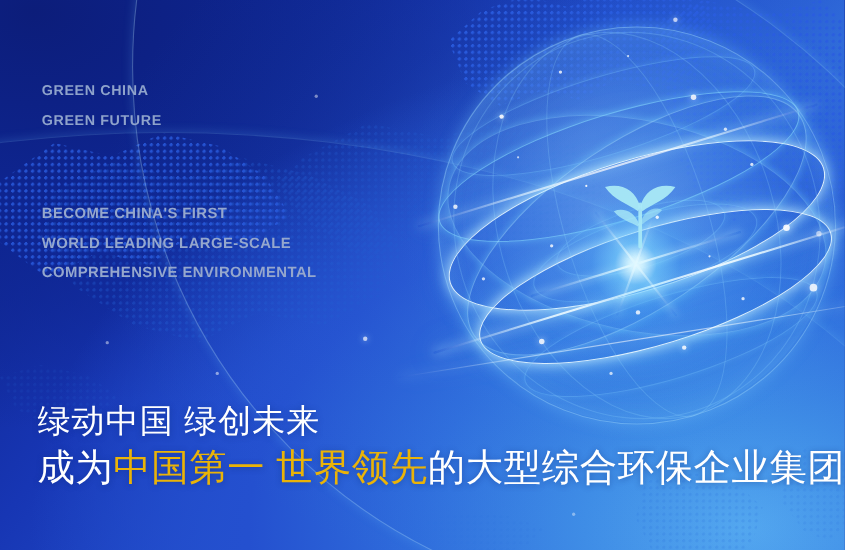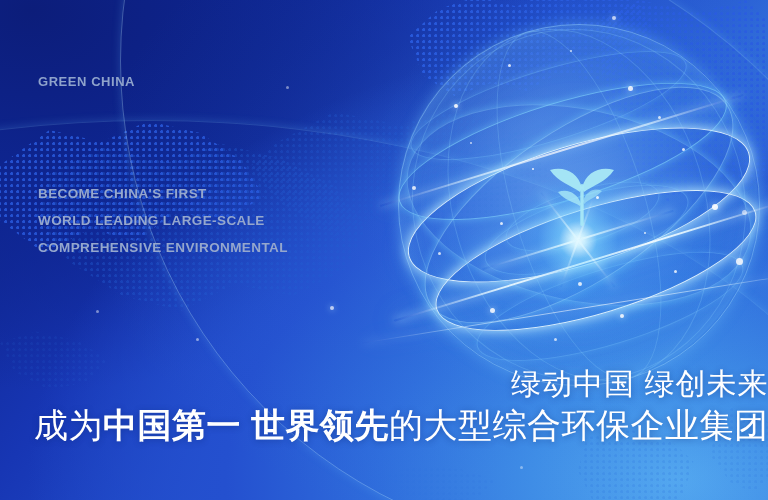--- a/index.html
+++ b/index.html
@@ -107,25 +107,25 @@
     font-size:13px;letter-spacing:.55px;white-space:nowrap;}
   #eb0{top:74px;text-align:center;} #eb1{top:102px;}
 
   .slogan{position:absolute;left:38px;color:#95a7cd;font-weight:bold;
     font-size:13.5px;letter-spacing:.4px;white-space:nowrap;}
   #sl0{top:186px;} #sl1{top:213px;} #sl2{top:240px;} #sl3{top:267px;}
 
   #headline{position:absolute;left:34px;top:366px;}
   .hl1{color:#ffffff;font-size:30px;font-weight:400;letter-spacing:1px;
        line-height:36px;white-space:nowrap;
-       text-shadow:0 1px 6px rgba(10,40,120,0.45);text-align:right;}
+       text-shadow:0 1px 6px rgba(10,40,120,0.45);}
   .hl2{color:#ffffff;font-size:34px;font-weight:400;letter-spacing:.5px;
        line-height:42px;white-space:nowrap;margin-top:2px;
        text-shadow:0 1px 6px rgba(10,40,120,0.45);}
-  .hl2 .em{color:#ffffff;font-weight:bold;}
+  .hl2 .em{color:#eab308;font-weight:normal;}
 </style>
 </head>
 <body>
 
 <div id="banner">
 
   <div class="bg-base"></div>
   <div class="bg-vignette"></div>
 
   <div class="dots" id="d-tr"></div>
@@ -207,20 +207,21 @@
 
   <div class="pt" style="left:330px;top:306px;width:4px;height:4px;opacity:.7;box-shadow:0 0 6px #bfe8ff;"></div>
   <div class="pt" style="left:196px;top:338px;width:3px;height:3px;opacity:.5;"></div>
   <div class="pt" style="left:96px;top:310px;width:3px;height:3px;opacity:.45;"></div>
   <div class="pt" style="left:612px;top:16px;width:4px;height:4px;opacity:.7;box-shadow:0 0 6px #bfe8ff;"></div>
   <div class="pt" style="left:742px;top:210px;width:5px;height:5px;opacity:.6;box-shadow:0 0 7px #bfe8ff;"></div>
   <div class="pt" style="left:520px;top:466px;width:3px;height:3px;opacity:.4;"></div>
   <div class="pt" style="left:286px;top:86px;width:3px;height:3px;opacity:.45;"></div>
 
   <div class="eyebrow" id="eb0">GREEN CHINA</div>
+  <div class="eyebrow" id="eb1">GREEN FUTURE</div>
 
   <div class="slogan" id="sl1">WORLD LEADING LARGE-SCALE</div>
   <div class="slogan" id="sl0">BECOME CHINA'S FIRST</div>
   <div class="slogan" id="sl2">COMPREHENSIVE ENVIRONMENTAL</div>
 
   <div id="headline">
     <div class="hl1">绿动中国 绿创未来</div>
     <div class="hl2"><span>成为</span><span class="em">中国第一 世界领先</span><span>的大型综合环保企业集团</span></div>
   </div>
 

